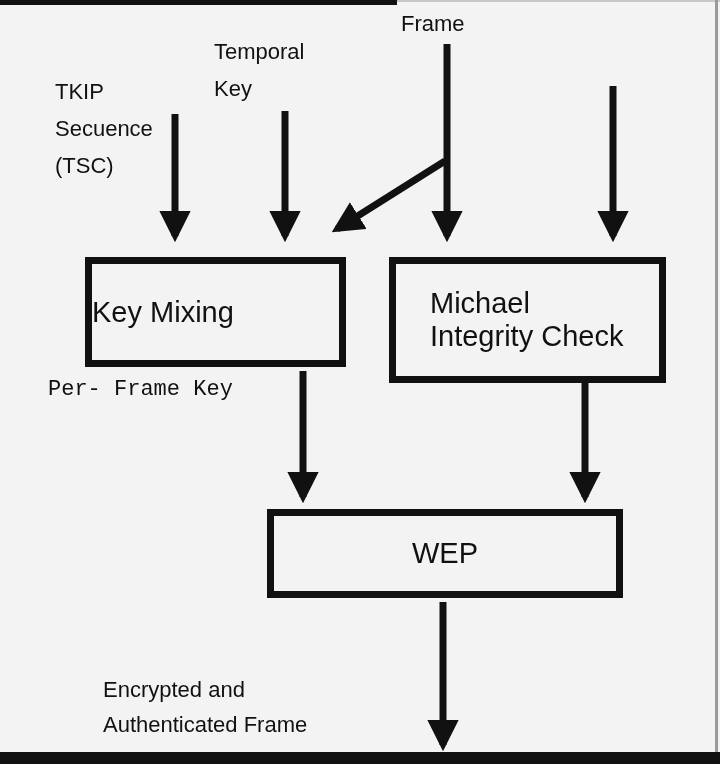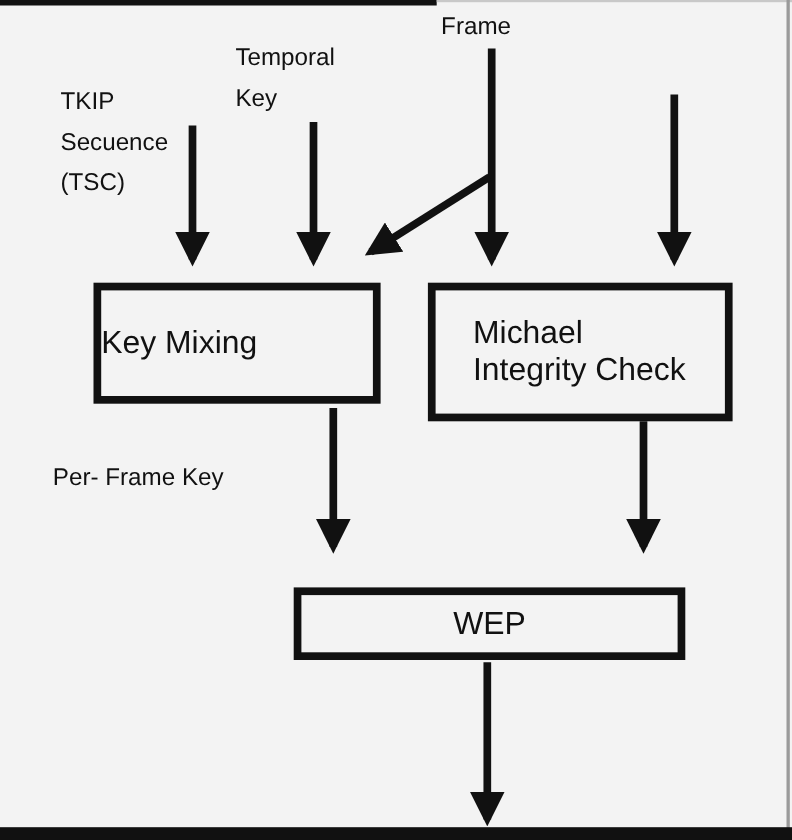--- a/index.html
+++ b/index.html
@@ -29,37 +29,37 @@
     position: absolute;
     font-size: 22px;
     line-height: 37px;
     white-space: pre-line;
     color: var(--ink);
   }
   .lbl-frame    { left: 401px; top: 5px;  }
   .lbl-tkip     { left: 55px;  top: 40px; margin-top: 33px; }
   .lbl-temporal { left: 214px; top: 33px; }
   .lbl-mickey   { left: 571px; top: 40px; }
-  .lbl-perframe { left: 48px;  top: 415px; }
+  .lbl-perframe { left: 48px;  top: 371px; font-family: Liberation Mono, monospace; }
   .lbl-framemic { left: 372px; top: 398px; }
   .lbl-output   { left: 103px; top: 672px; line-height: 35px; }
 
   .box {
     position: absolute;
     border: 7px solid var(--ink);
     background: var(--bg);
     display: flex;
     align-items: center;
     font-size: 29px;
     line-height: 33px;
     white-space: pre-line;
   }
   .box-keymixing { left: 85px;  top: 257px; width: 261px; height: 110px; }
   .box-michael   { left: 389px; top: 257px; width: 277px; height: 126px; padding-left: 34px; }
-  .box-wep       { left: 267px; top: 534px; width: 356px; height: 66px;  justify-content: center; }
+  .box-wep       { left: 267px; top: 509px; width: 356px; height: 89px;  justify-content: center; }
 
   .arrows { position: absolute; left: 0; top: 0; }
   .arrows line { stroke: var(--ink); stroke-width: 7; }
   .arrows .ah  { fill: var(--ink); }
 </style>
 </head>
 <body>
 
 <div class="stage">
 
@@ -96,14 +96,16 @@
   </div>
   <div class="box box-michael">
     <span>Michael
 Integrity Check</span>
   </div>
   <div class="box box-wep">
     <span>WEP</span>
   </div>
 
   <div class="label lbl-perframe">Per- Frame Key</div>
+  <div class="label lbl-output">Encrypted and
+Authenticated Frame</div>
 
 </div>
 
 </body></html>

